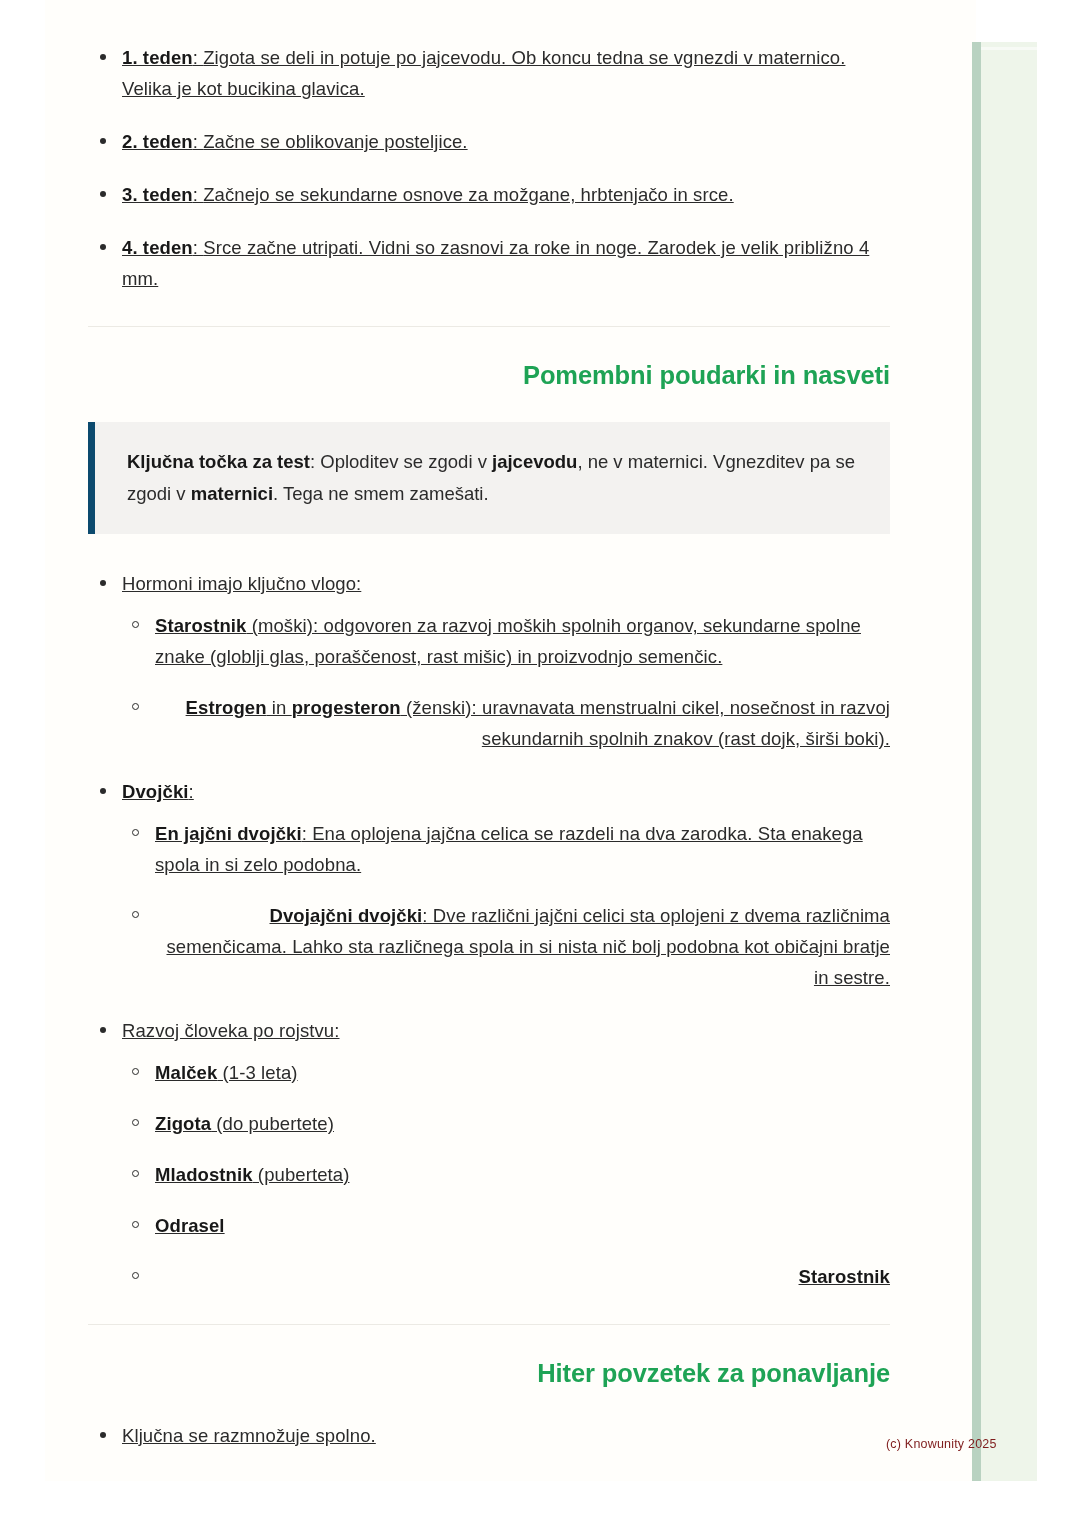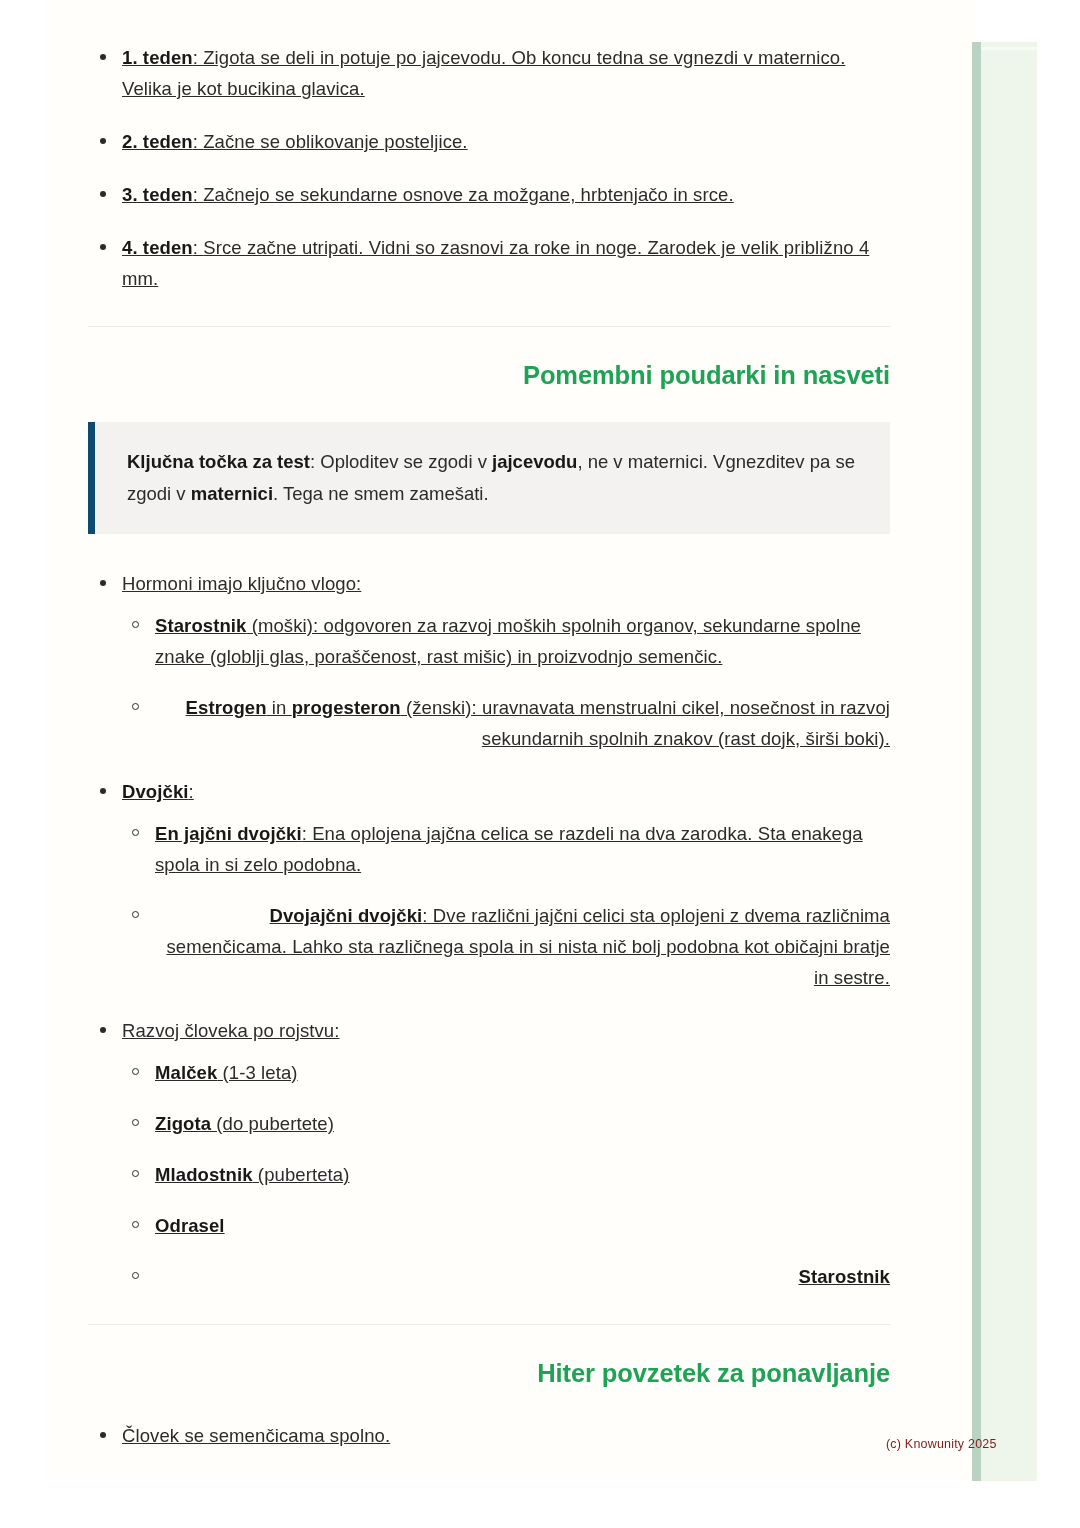--- a/index.html
+++ b/index.html
@@ -255,19 +255,19 @@
     </li>
   </ul>
 
   <hr class="rule">
 
   <h2 class="section-heading">Hiter povzetek za ponavljanje</h2>
 
   <ul>
     <li class="lvl1">
       <span class="bullet-disc"></span>
-      <span>Človek se semenčicama spolno.</span>
+      <span>Ključna se razmnožuje spolno.</span>
     </li>
   </ul>
 
 </div>
 
 <div id="footer-credit">(c) Knowunity 2025</div>
 
 </body></html>

